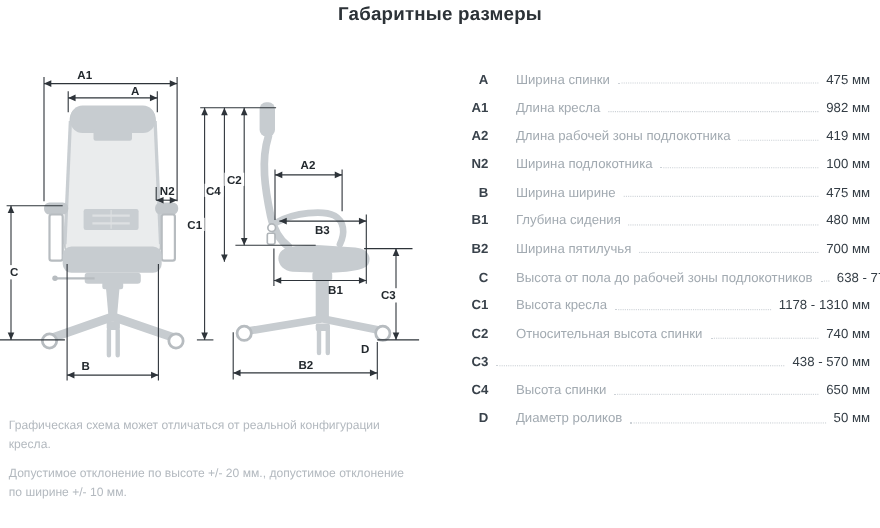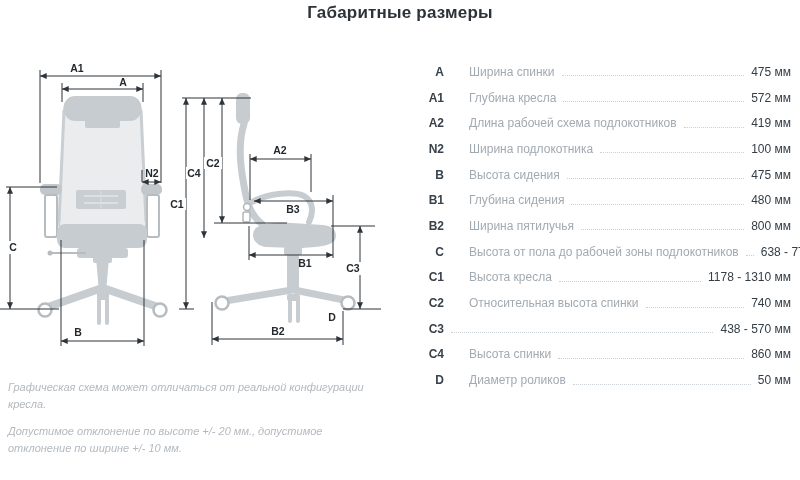--- a/index.html
+++ b/index.html
@@ -9,21 +9,21 @@
          font-size:17px;font-weight:700;color:#2c3237;letter-spacing:.2px;}
   .diagram-svg{position:absolute;left:0;top:50px;width:410px;height:330px;}
   .diagram-svg text{font:700 10.5px "Liberation Sans",sans-serif;fill:#23292e;text-anchor:middle;}
   .dims-table{position:absolute;left:421px;top:59px;width:370px;}
   .trow{display:flex;align-items:center;height:25.7px;font-size:12px;}
   .code{width:23px;flex:none;text-align:right;font-weight:700;color:#39424b;}
   .lab{margin-left:25px;flex:none;color:#a2aab1;white-space:nowrap;}
   .leader{flex:1;min-width:8px;border-bottom:1.5px dotted #ccd1d6;margin:0 7px;transform:translateY(4px);}
   .val{color:#343d45;white-space:nowrap;text-align:right;}
   .notes{position:absolute;left:8px;top:379px;width:372px;font-size:11px;
-         line-height:16.5px;color:#b3b9bf;font-style:italic;}
+         line-height:16.5px;color:#b3b9bf;}
   .notes p{margin:0 0 11px 0;}
 </style>
 </head>
 <body>
 
 <div class="page">
 
   <div class="title">Габаритные размеры</div>
 
   <svg class="diagram-svg" viewBox="0 0 410 330" xmlns="http://www.w3.org/2000/svg">
@@ -130,53 +130,53 @@
 
   <div class="dims-table">
     <div class="trow">
       <span class="code">A</span>
       <span class="lab">Ширина спинки</span>
       <span class="leader"></span>
       <span class="val">475 мм</span>
     </div>
     <div class="trow">
       <span class="code">A1</span>
-      <span class="lab">Глубина кресла</span>
-      <span class="leader"></span>
-      <span class="val">572 мм</span>
+      <span class="lab">Длина кресла</span>
+      <span class="leader"></span>
+      <span class="val">982 мм</span>
     </div>
     <div class="trow">
       <span class="code">A2</span>
-      <span class="lab">Длина рабочей схема подлокотников</span>
+      <span class="lab">Длина рабочей зоны подлокотника</span>
       <span class="leader"></span>
       <span class="val">419 мм</span>
     </div>
     <div class="trow">
       <span class="code">N2</span>
       <span class="lab">Ширина подлокотника</span>
       <span class="leader"></span>
       <span class="val">100 мм</span>
     </div>
     <div class="trow">
       <span class="code">B</span>
-      <span class="lab">Высота сидения</span>
+      <span class="lab">Ширина ширине</span>
       <span class="leader"></span>
       <span class="val">475 мм</span>
     </div>
     <div class="trow">
       <span class="code">B1</span>
       <span class="lab">Глубина сидения</span>
       <span class="leader"></span>
       <span class="val">480 мм</span>
     </div>
     <div class="trow">
       <span class="code">B2</span>
       <span class="lab">Ширина пятилучья</span>
       <span class="leader"></span>
-      <span class="val">800 мм</span>
+      <span class="val">700 мм</span>
     </div>
     <div class="trow">
       <span class="code">C</span>
       <span class="lab">Высота от пола до рабочей зоны подлокотников</span>
       <span class="leader"></span>
       <span class="val">638 - 770 мм</span>
     </div>
     <div class="trow">
       <span class="code">C1</span>
       <span class="lab">Высота кресла</span>
@@ -191,21 +191,21 @@
     </div>
     <div class="trow">
       <span class="code">C3</span>
       <span class="leader"></span>
       <span class="val">438 - 570 мм</span>
     </div>
     <div class="trow">
       <span class="code">C4</span>
       <span class="lab">Высота спинки</span>
       <span class="leader"></span>
-      <span class="val">860 мм</span>
+      <span class="val">650 мм</span>
     </div>
     <div class="trow">
       <span class="code">D</span>
       <span class="lab">Диаметр роликов</span>
       <span class="leader"></span>
       <span class="val">50 мм</span>
     </div>
   </div>
 
   <div class="notes">

